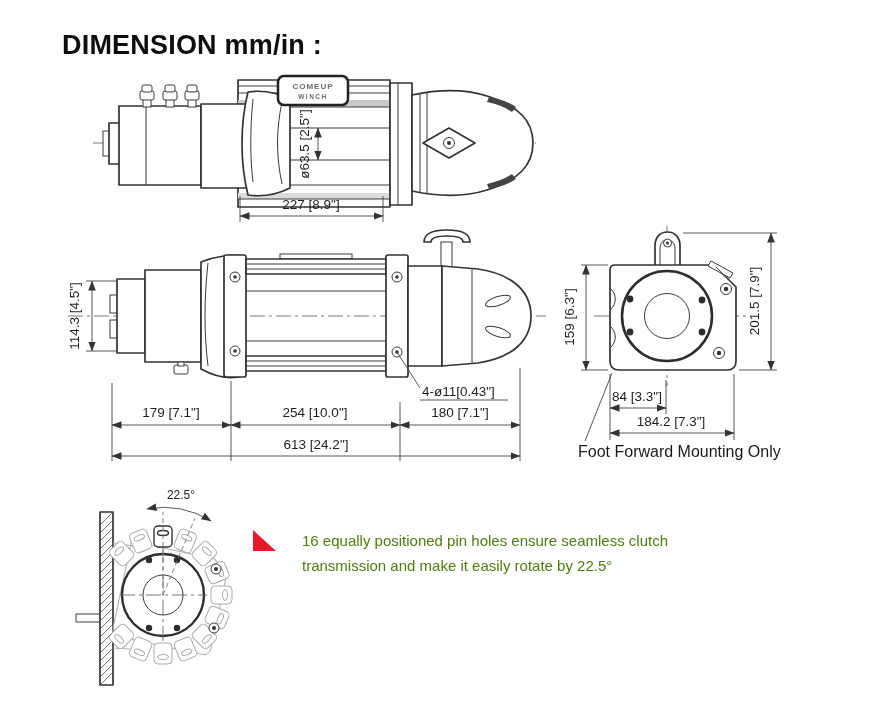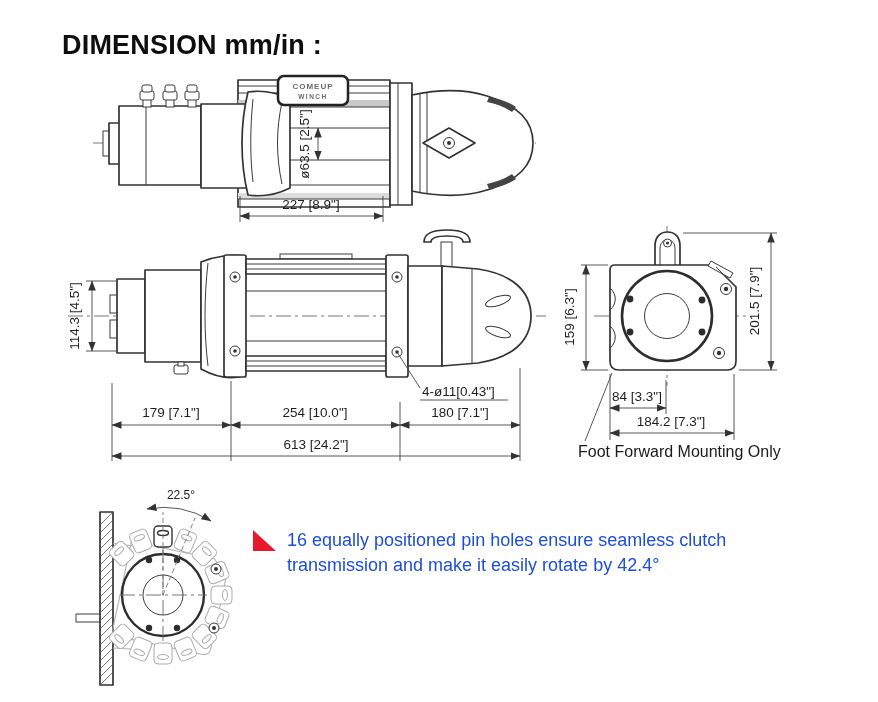--- a/index.html
+++ b/index.html
@@ -16,22 +16,22 @@
   .dash{stroke:#777;stroke-width:.9;stroke-dasharray:5 3;fill:none;}
   .ghost{stroke:#b5b5b5;stroke-width:1.1;fill:none;}
   .tab{stroke:#ababab;stroke-width:1;fill:#fff;}
   .tabdark{stroke:#333;stroke-width:1.4;fill:#fff;}
   .hatch{stroke:#555;stroke-width:.8;fill:none;}
   .dimtext{font:13.5px "Liberation Sans",sans-serif;fill:#1e1e1e;}
   .captext{font:16px "Liberation Sans",sans-serif;fill:#1a1a1a;}
   .angtext{font:12px "Liberation Sans",sans-serif;fill:#222;}
   .badgetxt{font:700 8px "Liberation Sans",sans-serif;fill:#6a6a6a;letter-spacing:1px;}
   .badgetxt2{font:700 6.5px "Liberation Sans",sans-serif;fill:#6a6a6a;letter-spacing:1.5px;}
-  #note{position:absolute;left:287px;top:528px;width:480px;font-size:18px;line-height:25px;
-        color:#1d4ed8;}
+  #note{position:absolute;left:302px;top:528px;width:480px;font-size:15px;line-height:25px;
+        color:#4d7c0f;}
 </style>
 </head>
 <body>
 
 <div id="canvas">
 
   <div id="title">DIMENSION mm/in :</div>
 
   <svg id="drawing" width="878" height="702" viewBox="0 0 878 702">
     <defs>
@@ -304,16 +304,16 @@
       <line class="dash" x1="163" y1="595" x2="195" y2="518"></line>
       <path class="dim" d="M147 509 A90 90 0 0 1 211 521" marker-start="url(#arr)" marker-end="url(#arr)"></path>
       <text class="angtext" text-anchor="middle" x="181" y="499">22.5°</text>
     </g>
 
     <polygon points="253,530 276,551 253,551" fill="#e8192c"></polygon>
   </svg>
 
   <div id="note">
     <div>16 equally positioned pin holes ensure seamless clutch</div>
-    <div>transmission and make it easily rotate by 42.4°</div>
+    <div>transmission and make it easily rotate by 22.5°</div>
   </div>
 
 </div>
 
 </body></html>

